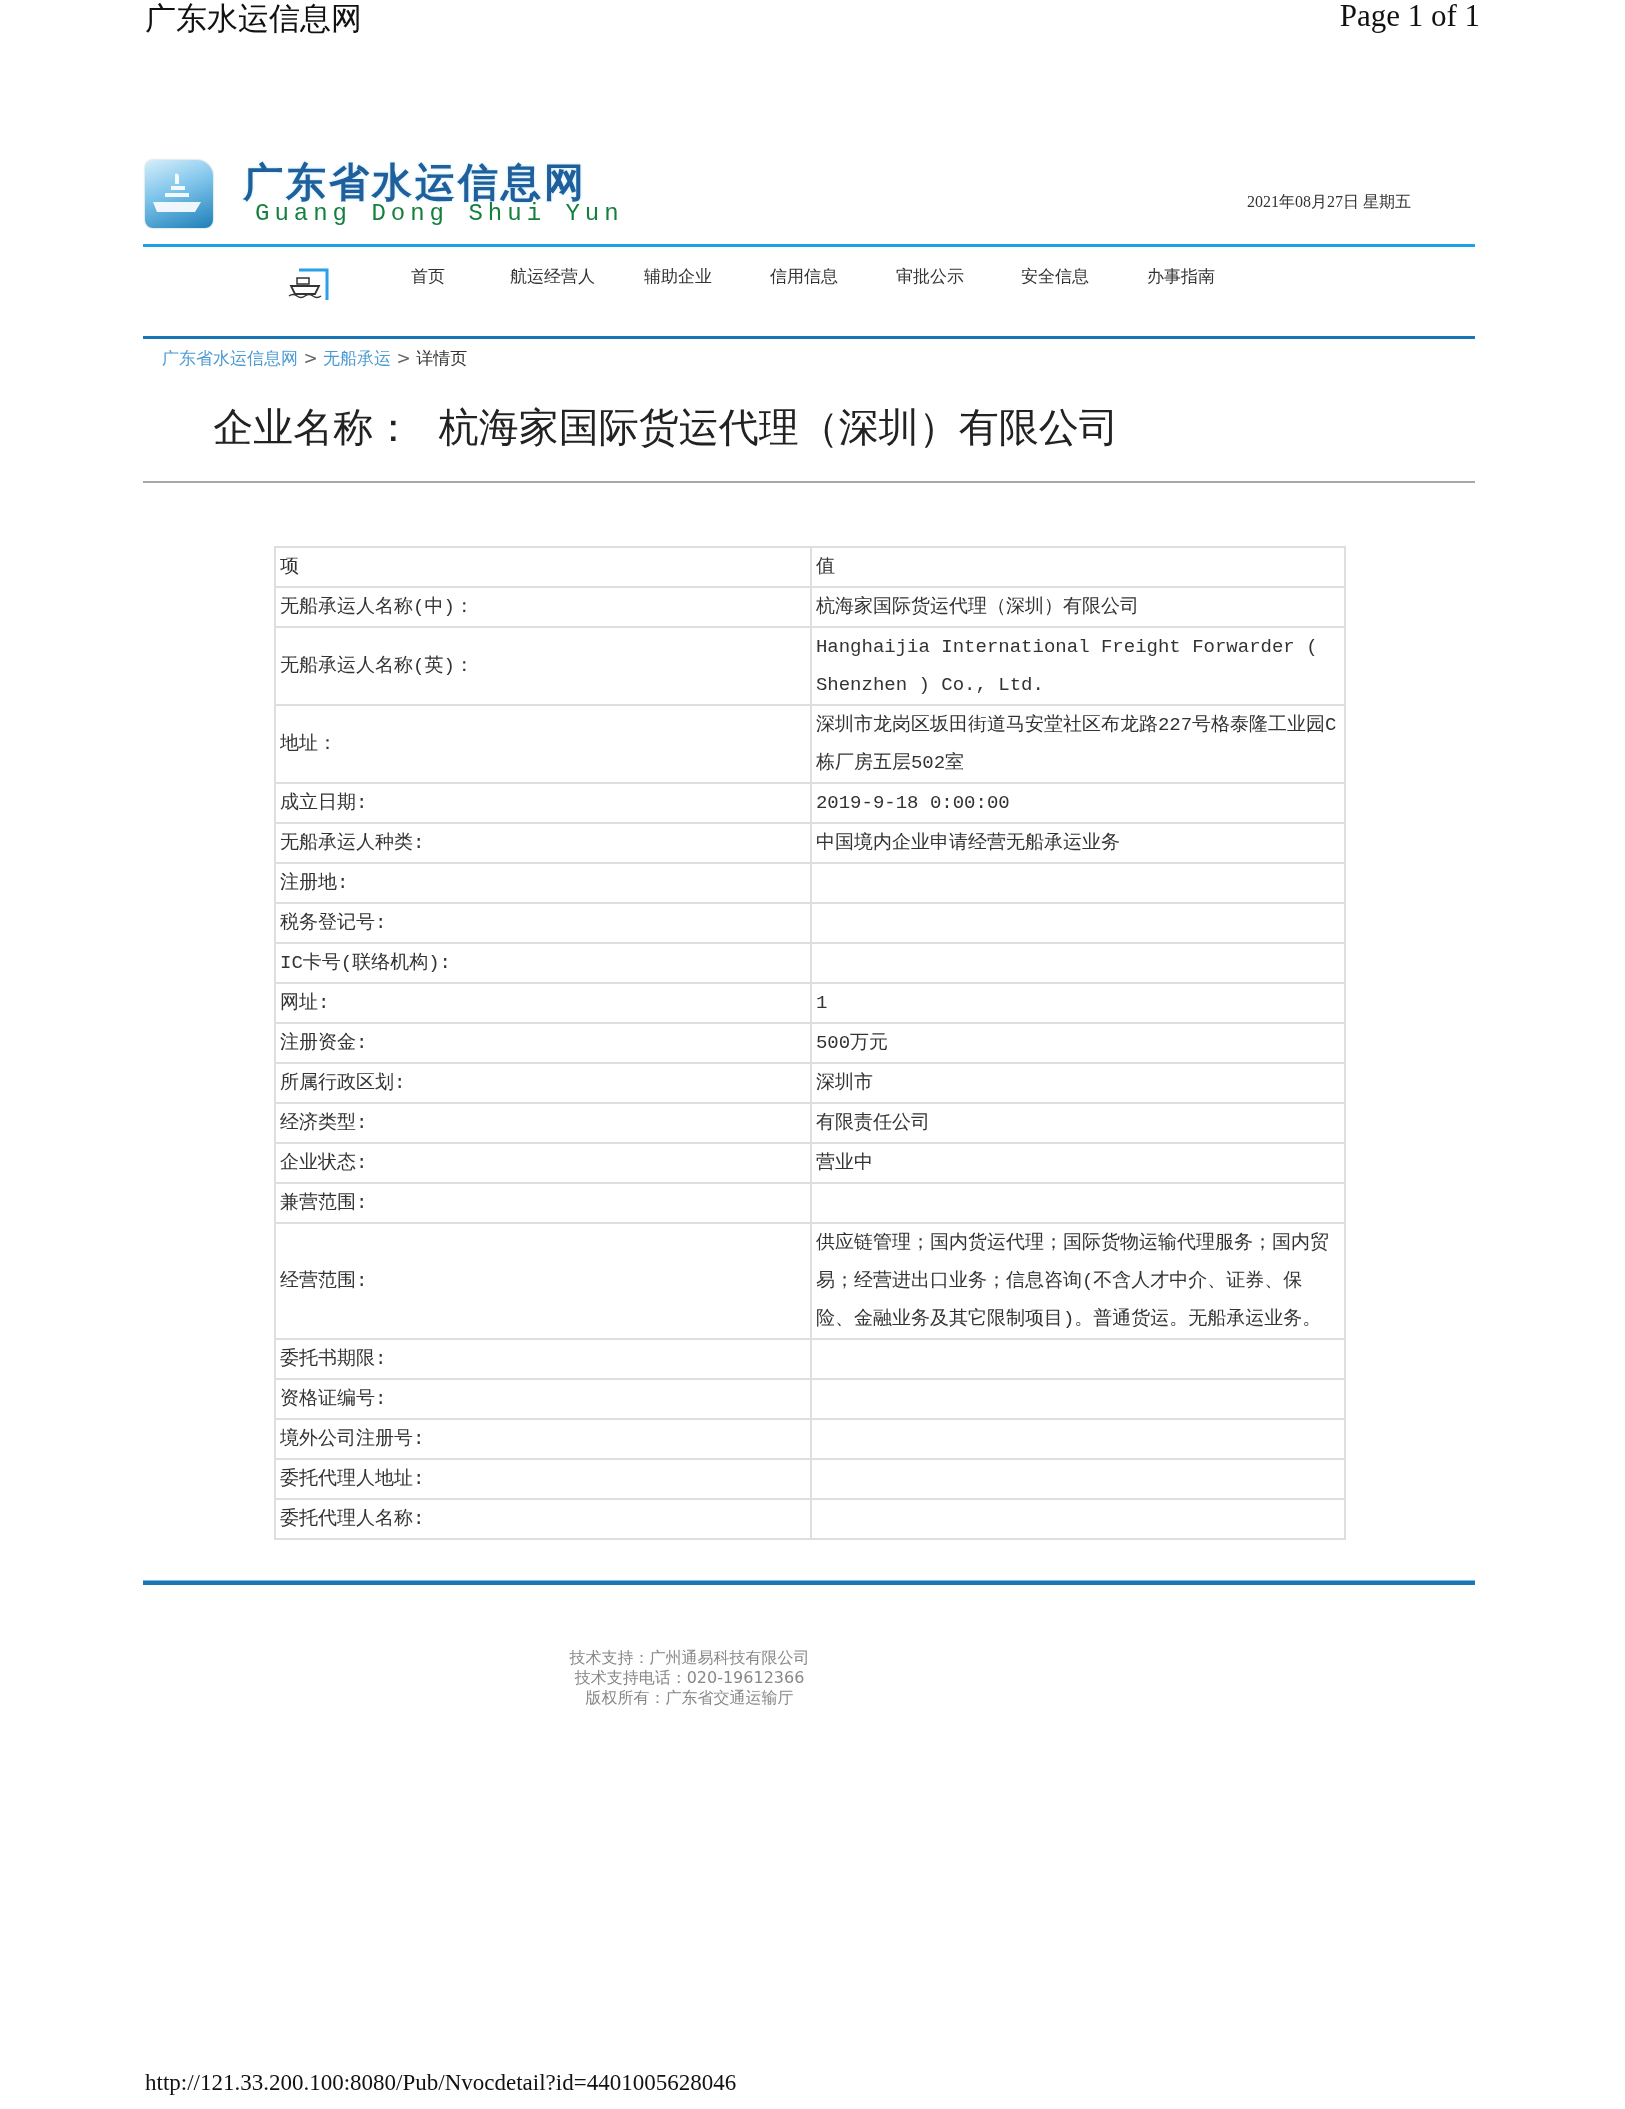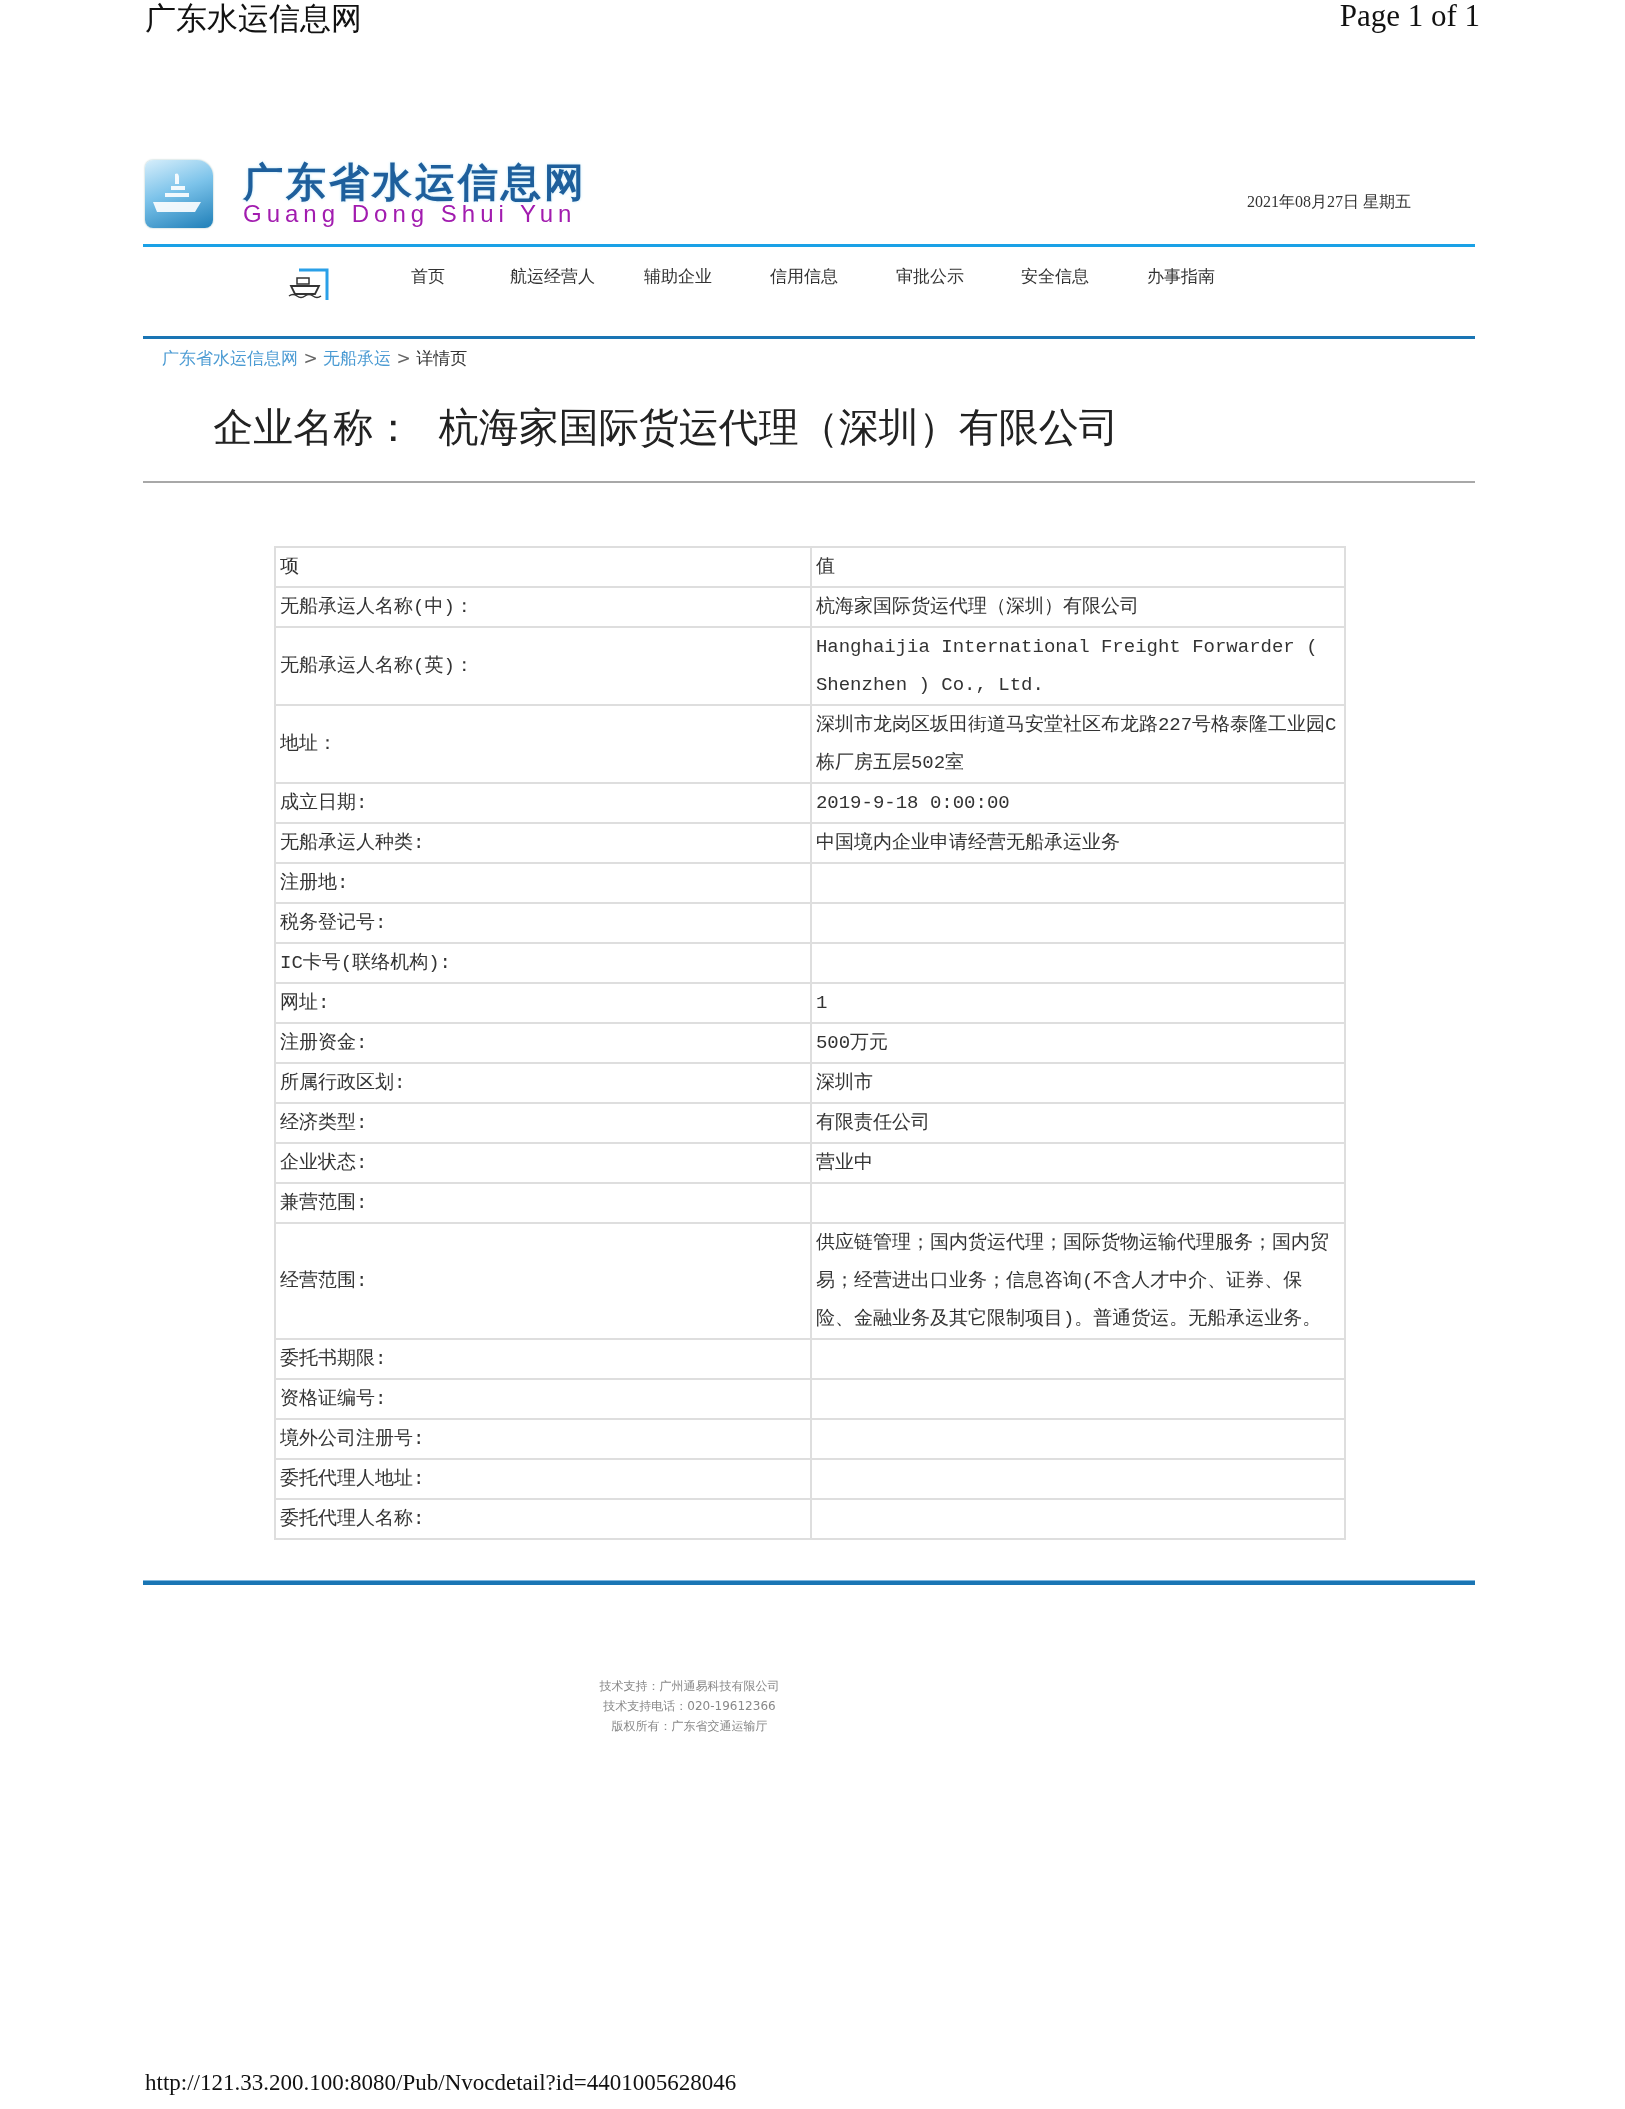--- a/index.html
+++ b/index.html
@@ -9,22 +9,22 @@
   .print-header { left:145px; top:-2px; font-size:31px; font-family:"DejaVu Sans","Liberation Sans",sans-serif; font-weight:300; color:#111; }
   .print-page { right:145px; top:-2px; font-size:31px; font-family:"Liberation Serif",serif; color:#111; }
   .print-url { left:145px; top:2070px; font-size:23px; font-family:"Liberation Serif",serif; color:#111; }
   .print-date { right:145px; top:2070px; font-size:31px; font-family:"Liberation Serif",serif; color:#111;margin-top:41px; }
 
   .logo-icon { left:145px; top:160px; width:68px; height:68px; border-radius:8px 16px 8px 8px;
                background:linear-gradient(160deg,#d6eefb 0%,#7cc3ea 45%,#1f7fb8 100%);
                box-shadow:0 0 2px #9bb; }
   .logo-cn { left:243px; top:155px; font-size:40px; font-weight:bold; color:#1e5f9c; letter-spacing:3px;
              font-family:"DejaVu Sans","Liberation Sans",sans-serif; text-shadow:0 0 3px #bfe6f7; }
-  .logo-en { left:243px; top:200px; font-size:24px; color:#a21caf; letter-spacing:5px;
-             font-family:Liberation Sans, sans-serif; }
+  .logo-en { left:255px; top:200px; font-size:24px; color:#15803d; letter-spacing:5px;
+             font-family:Liberation Mono, monospace; }
   .today { left:1247px; top:192px; font-size:16px; color:#333; font-family:"Liberation Serif",serif; }
 
   .blue-line-1 { left:143px; top:244px; width:1332px; height:3px; background:#1aa1e6; }
   .nav-icon { left:287px; top:268px; width:42px; height:32px; }
   .nav-item { top:265px; font-size:17px; color:#333; font-family:"DejaVu Sans","Liberation Sans",sans-serif; cursor:pointer;margin-left:20px; }
   .blue-line-2 { left:143px; top:336px; width:1332px; height:3px; background:#1a75b4; }
 
   .crumb { top:347px; font-size:17px; font-family:"DejaVu Sans","Liberation Sans",sans-serif; }
   .crumb-link { color:#4b9bd3; cursor:pointer; }
   .crumb-sep { color:#666; }
@@ -34,22 +34,22 @@
                 font-family:"DejaVu Sans","Liberation Sans",sans-serif; font-weight:300; }
   .gray-line { left:143px; top:481px; width:1332px; height:2px; background:#a8a8a8; }
 
   table.info { position:absolute; left:274px; top:546px; width:1072px; border-collapse:collapse;
                font-size:19px; color:#333; font-family:"Liberation Mono","DejaVu Sans Mono",monospace; }
   table.info td { border:2px solid #dedede; padding:0 4px; vertical-align:middle; line-height:38px; }
   table.info td.k { width:527px; height:35px; }
   table.info td.v { width:525px; }
 
   .blue-line-3 { left:143px; top:1580px; width:1332px; height:4px; background:#1a75b4; border-top:1px solid #7fb7de; }
-  .footer { left:0; width:1379px; top:1648px; text-align:center; font-size:12px; color:#888; line-height:20px;
-            font-family:"DejaVu Sans","Liberation Sans",sans-serif;margin-top:28px; }
+  .footer { left:0; width:1379px; top:1648px; text-align:center; font-size:16px; color:#888; line-height:20px;
+            font-family:"DejaVu Sans","Liberation Sans",sans-serif; }
 </style>
 </head>
 <body>
 
 <div class="abs print-header">广东水运信息网</div>
 <div class="abs print-page">Page 1 of 1</div>
 
 <div class="abs logo-icon">
   <svg width="68" height="68" viewBox="0 0 68 68">
     <path d="M30 14 q4 -2 4 4 l0 6 l-4 0 z" fill="#fff" opacity="0.9"></path>

